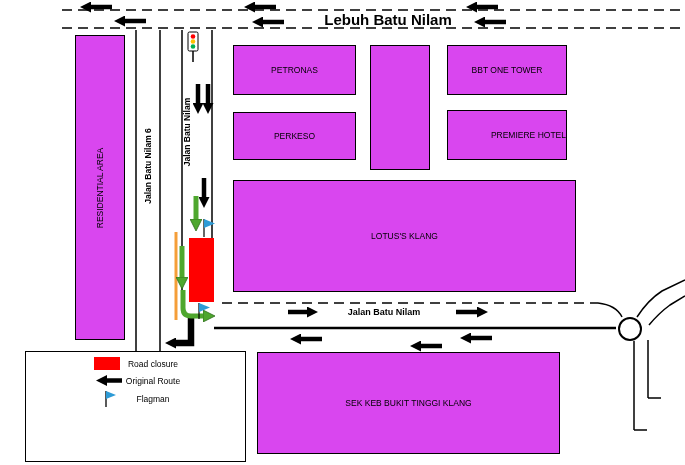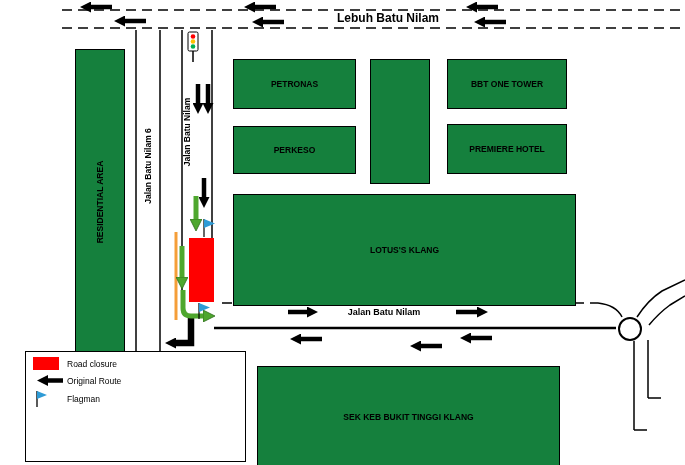--- a/index.html
+++ b/index.html
@@ -2,34 +2,34 @@
 <html><head>
 <meta charset="utf-8">
 <style>
   html,body{margin:0;padding:0;background:#fff;}
   .stage{
     position:relative;width:685px;height:465px;background:#fff;
     font-family:"Liberation Sans",sans-serif;color:#000;overflow:hidden;
   }
   .map-svg{position:absolute;left:0;top:0;}
   .bldg{
-    position:absolute;border:1.6px solid #000;background:#15803d;
+    position:absolute;border:1.6px solid #000;background:#d946ef;
     display:flex;align-items:center;justify-content:center;text-align:center;
-    font-weight:700;font-size:8.5px;box-sizing:border-box;overflow:visible;margin-top:14px;
+    font-weight:400;font-size:8.5px;box-sizing:border-box;overflow:visible;
   }
   .label{position:absolute;font-weight:700;white-space:nowrap;text-align:center;}
   .rot{transform:rotate(-90deg);}
   .rot-span{transform:rotate(-90deg);white-space:nowrap;display:inline-block;}
   .legend{
     position:absolute;left:25px;top:351px;width:221px;height:111px;
     border:1.6px solid #000;background:#fff;box-sizing:border-box;
     padding:4px 6px 0 7px;
   }
   .legend-title{font-weight:700;font-size:9.5px;margin-bottom:3px;}
-  .legend-row{display:flex;align-items:center;min-height:15px;margin-bottom:2px;}
+  .legend-row{display:flex;align-items:center;min-height:15px;margin-bottom:2px;justify-content:center;}
   .legend-icon{flex:0 0 34px;display:flex;align-items:center;}
   .legend-label{font-size:8.5px;}
 </style>
 </head>
 <body>
 
 <div class="stage">
 
   <svg class="map-svg" width="685" height="465" viewBox="0 0 685 465">
     <defs>
@@ -111,21 +111,21 @@
     <g>
       <line x1="204" y1="219" x2="204" y2="237" stroke="#000" stroke-width="1.2"></line>
       <polygon points="204,219 215,223.5 204,228" fill="#2E9BD6"></polygon>
     </g>
     <g>
       <line x1="199" y1="303" x2="199" y2="319" stroke="#000" stroke-width="1.2"></line>
       <polygon points="199,303 210,307.5 199,312" fill="#2E9BD6"></polygon>
     </g>
   </svg>
 
-  <div class="label" style="left:308px;top:11px;width:160px;font-size:12px;">Lebuh Batu Nilam</div>
+  <div class="label" style="left:308px;top:11px;width:160px;font-size:15px;">Lebuh Batu Nilam</div>
 
   <div class="label" style="left:314px;top:307px;width:140px;font-size:9px;">Jalan Batu Nilam</div>
 
   <div class="label rot" style="left:93px;top:161px;width:110px;font-size:8.5px;">Jalan Batu Nilam 6</div>
 
   <div class="label rot" style="left:137px;top:127px;width:100px;font-size:8.5px;">Jalan Batu Nilam</div>
 
   <div class="bldg" style="left:75px;top:35px;width:50px;height:305px;">
     <span class="rot-span">RESIDENTIAL AREA</span>
   </div>
@@ -137,21 +137,21 @@
   <div class="bldg" style="left:370px;top:45px;width:60px;height:125px;"></div>
 
   <div class="bldg" style="left:233px;top:112px;width:123px;height:48px;">
     <span>PERKESO</span>
   </div>
 
   <div class="bldg" style="left:447px;top:45px;width:120px;height:50px;">
     <span>BBT ONE TOWER</span>
   </div>
 
-  <div class="bldg" style="left:447px;top:110px;width:120px;height:50px;">
+  <div class="bldg" style="left:447px;top:110px;width:120px;height:50px;justify-content:flex-end;">
     <span>PREMIERE HOTEL</span>
   </div>
 
   <div class="bldg" style="left:233px;top:180px;width:343px;height:112px;">
     <span>LOTUS'S KLANG</span>
   </div>
 
   <div class="bldg" style="left:257px;top:352px;width:303px;height:102px;">
     <span>SEK KEB BUKIT TINGGI KLANG</span>
   </div>

